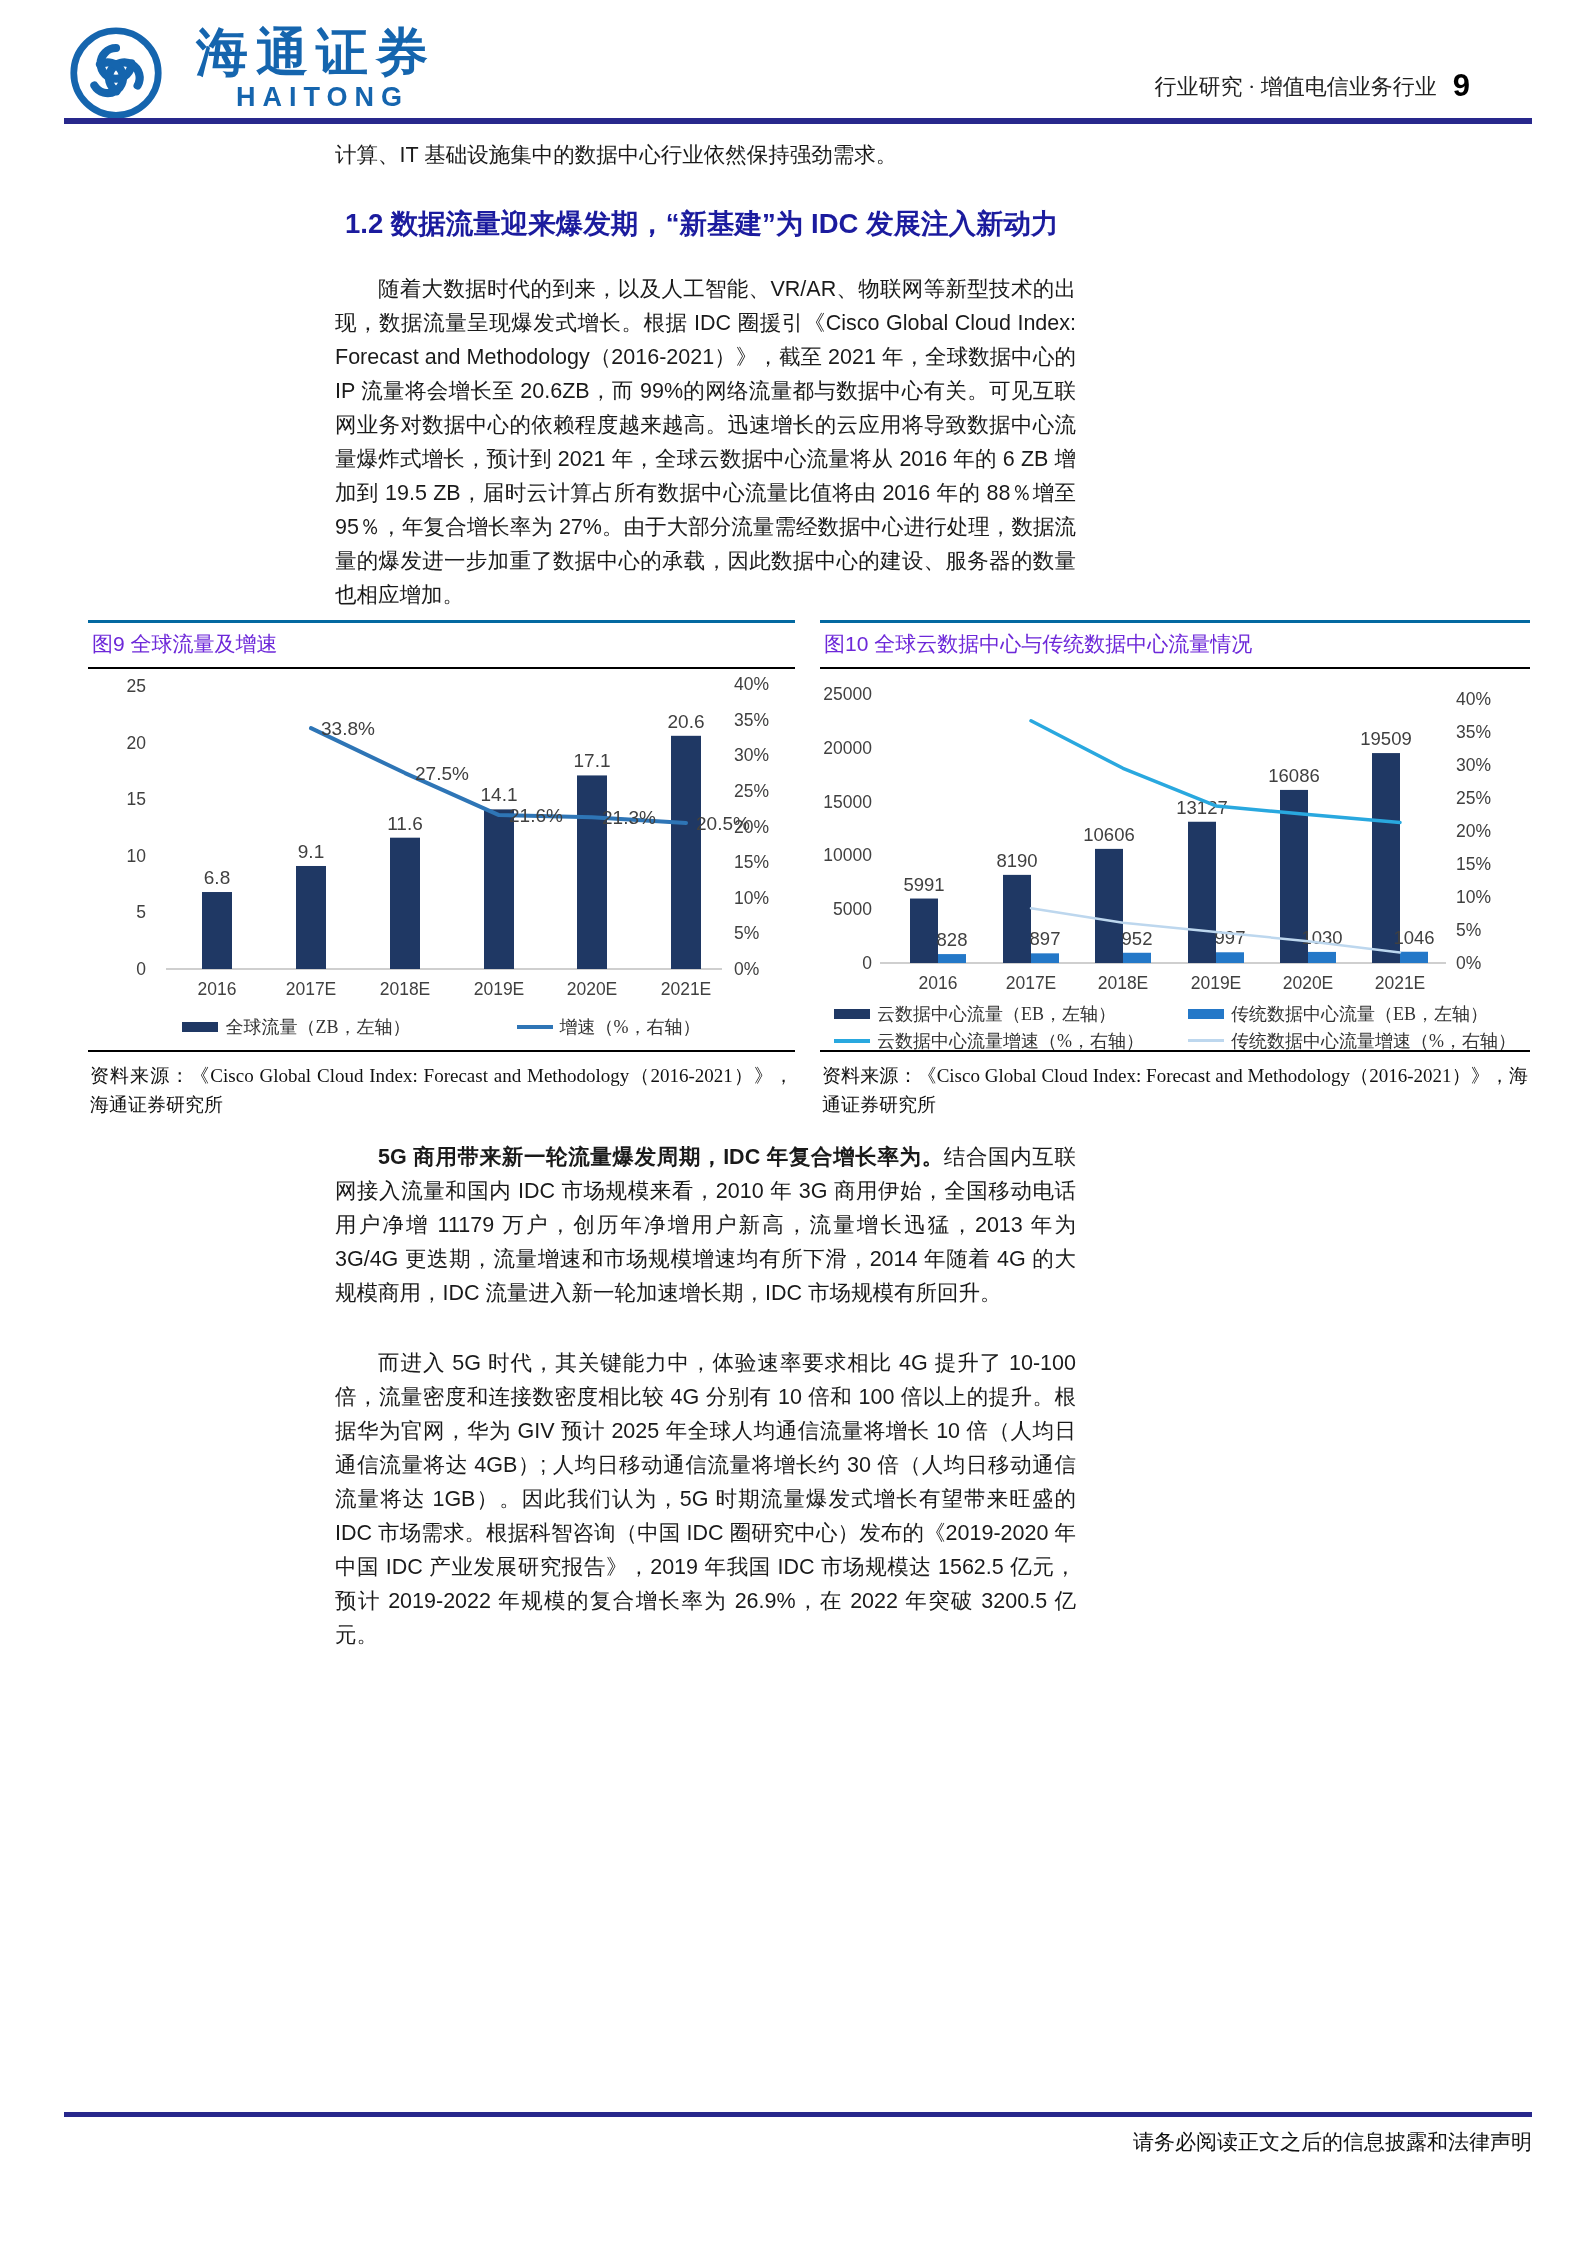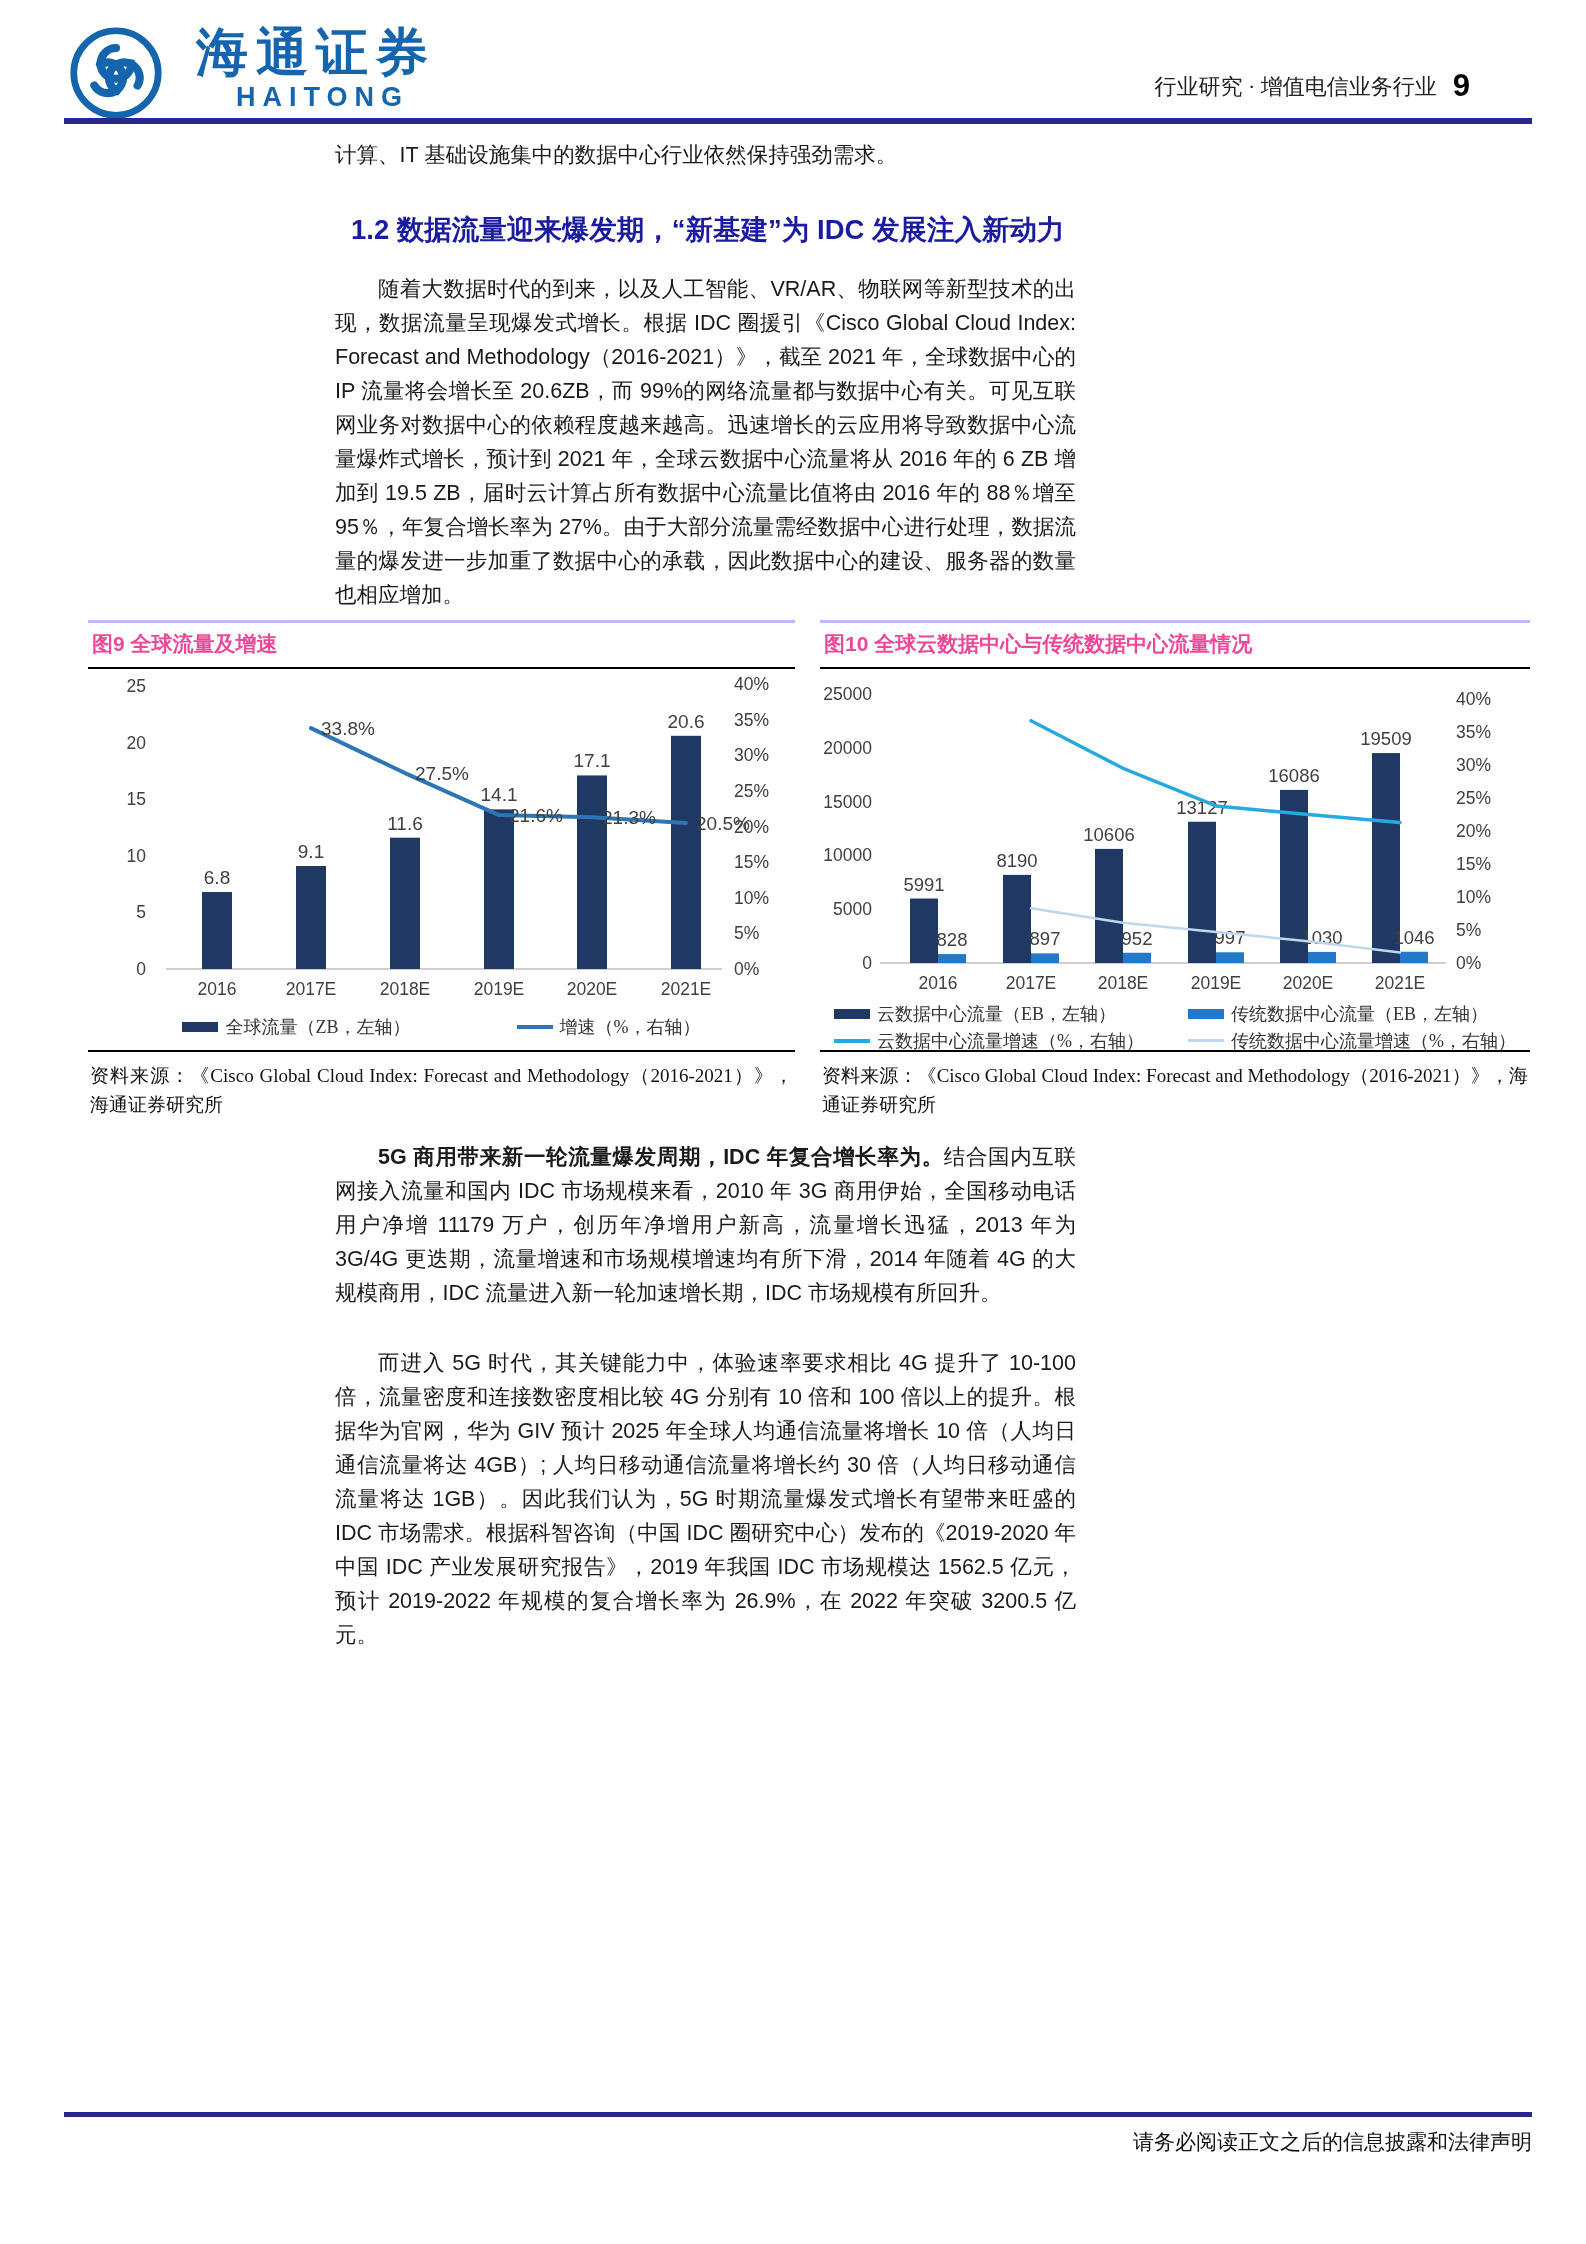--- a/index.html
+++ b/index.html
@@ -18,32 +18,32 @@
   .header-right{position:absolute;top:66px;left:860px;width:610px;text-align:right;
                 font-family:"Liberation Serif",serif;font-size:22px;color:#222;}
   .page-num{font-family:"Liberation Sans",sans-serif;font-weight:bold;font-size:31px;
             color:#000;margin-left:16px;position:relative;top:2px;}
 
   
   .body-text{position:absolute;left:335px;width:741px;font-size:21.5px;line-height:34px;
              text-align:justify;margin:0;}
   .indent{text-indent:2em;}
   .intro{top:138px;}
-  .heading{position:absolute;left:335px;top:196px;width:760px;margin:16px;
+  .heading{position:absolute;left:335px;top:196px;width:760px;margin:10px;
            font-size:27.5px;font-weight:bold;color:#1b1b9e;}
   .para1{top:272px;}
   .para2{top:1140px;}
   .para3{top:1346px;}
 
   
   .fig{position:absolute;top:620px;margin:0;}
   #fig9box{left:88px;width:707px;}
   #fig10box{left:820px;width:710px;}
-  .fig-title{border-top:3px solid #c4b5fd;border-bottom:2px solid #000;
-             padding:7px 4px 9px;font-size:21px;font-weight:bold;color:#ec4899;}
+  .fig-title{border-top:3px solid #0369a1;border-bottom:2px solid #000;
+             padding:7px 4px 9px;font-size:21px;font-weight:normal;color:#6d28d9;}
   svg.chart{display:block;width:100%;height:335px;margin-top:2px;}
   .legend{font-family:"Liberation Serif",serif;font-size:18px;color:#333;}
   .legend-row{display:flex;justify-content:center;align-items:center;gap:106px;height:42px;}
   .legend-grid{display:grid;grid-template-columns:auto auto;column-gap:44px;row-gap:3px;
                justify-content:center;align-content:center;height:42px;}
   .li{display:inline-flex;align-items:center;gap:7px;white-space:nowrap;}
   .sw{display:inline-block;flex:none;}
   .sw-bar{width:36px;height:10px;}
   .sw-line{width:36px;height:4px;}
   .fig-source{border-top:2px solid #000;margin-top:2px;padding:9px 2px 0;

